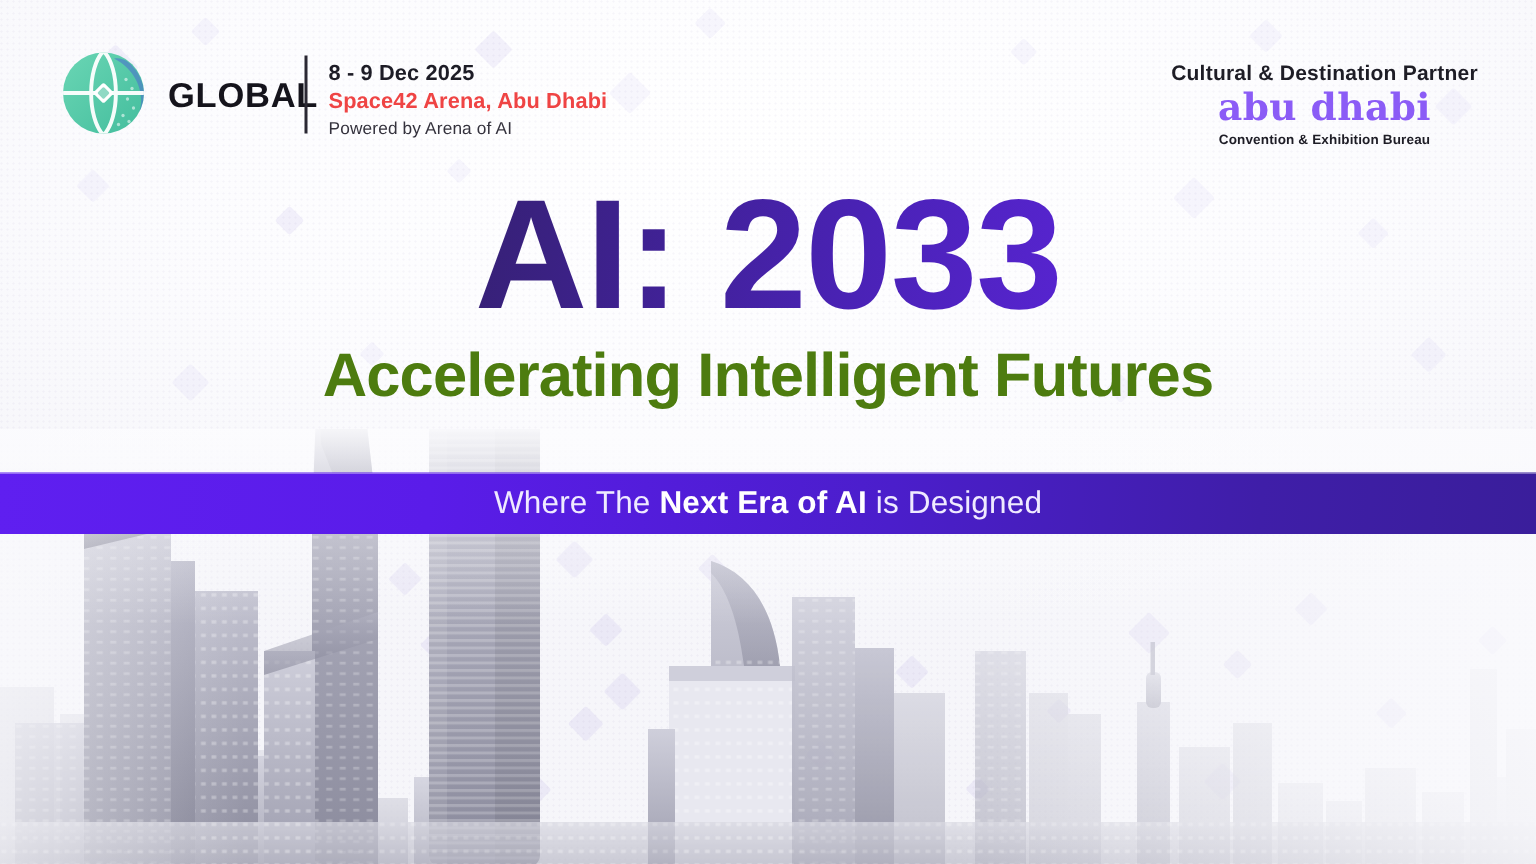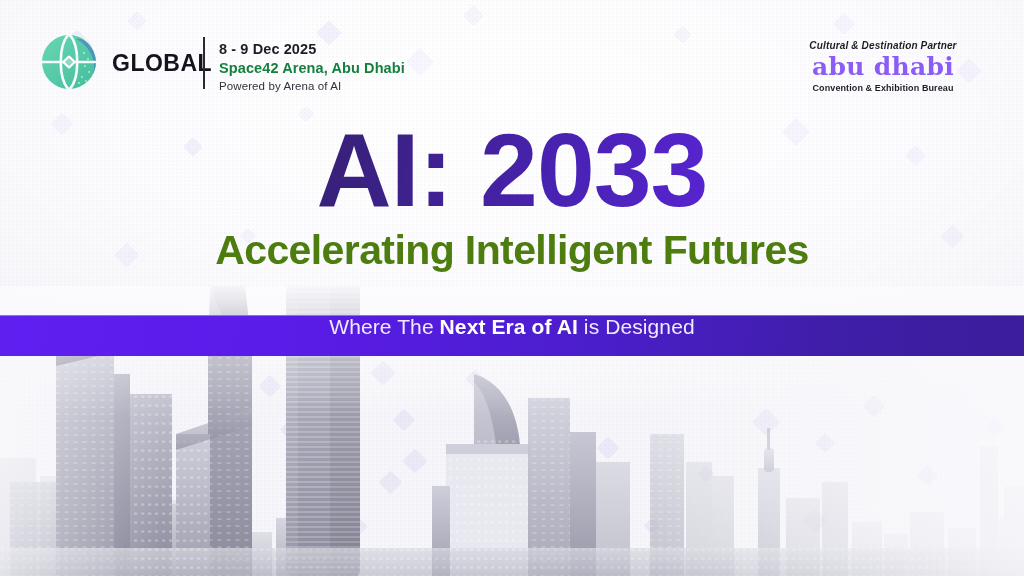--- a/index.html
+++ b/index.html
@@ -124,45 +124,44 @@
   }
   .event-meta .em-1 {
     font-size: 14.5px;
     font-weight: 600;
     color: #1d1c26;
     letter-spacing: 0.1px;
   }
   .event-meta .em-2 {
     font-size: 14.5px;
     font-weight: 600;
-    color: #15803d;
+    color: #ef4444;
     letter-spacing: 0.1px;
   }
   .event-meta .em-3 {
     font-size: 11.5px;
     font-weight: 400;
     color: #34323d;
     letter-spacing: 0.1px;
     margin-top: 1px;
   }
 
   
   .sponsor {
     position: absolute;
     right: 36px;
     top: 40px;
     text-align: center;
     width: 210px;
   }
   .sponsor .sp-title {
-    font-size: 10px;
+    font-size: 14px;
     font-weight: 600;
     color: #1e1d26;
     letter-spacing: 0.15px;
-    font-style: italic;
   }
   .sponsor .sp-name {
     font-family: "DejaVu Serif", serif;
     font-size: 25px;
     font-weight: 700;
     color: #8b5cf6;
     letter-spacing: 0.3px;
     line-height: 1.12;
     margin-top: 2px;
   }
@@ -211,20 +210,21 @@
   }
 
   
   .banner {
     position: absolute;
     left: 0; right: 0;
     top: 315px;
     height: 41px;
     background: linear-gradient(95deg, #5f1ff0 0%, #5a1ce9 28%, #4b1ecb 58%, #3f1ea8 82%, #3a1e9b 100%);
     display: flex;
+    align-items: center;
     justify-content: center;
     box-shadow: 0 1px 0 rgba(255,255,255,0.35) inset;
   }
   .banner-text {
     font-family: "Liberation Sans", sans-serif;
     font-size: 21px;
     color: #efeaff;
     letter-spacing: 0.1px;
     white-space: nowrap;
     font-weight: 400;

